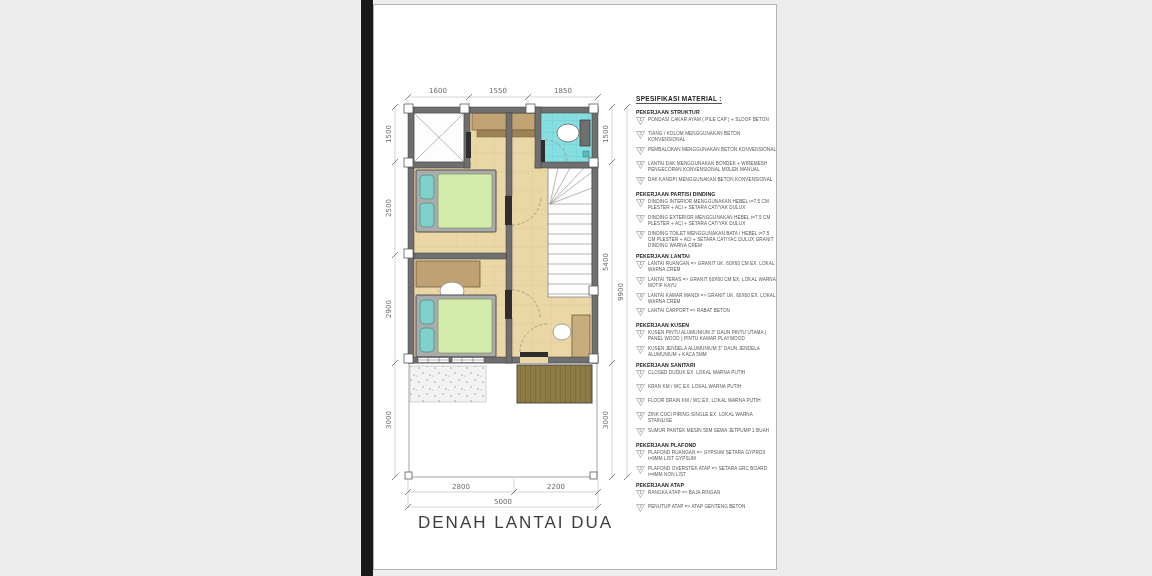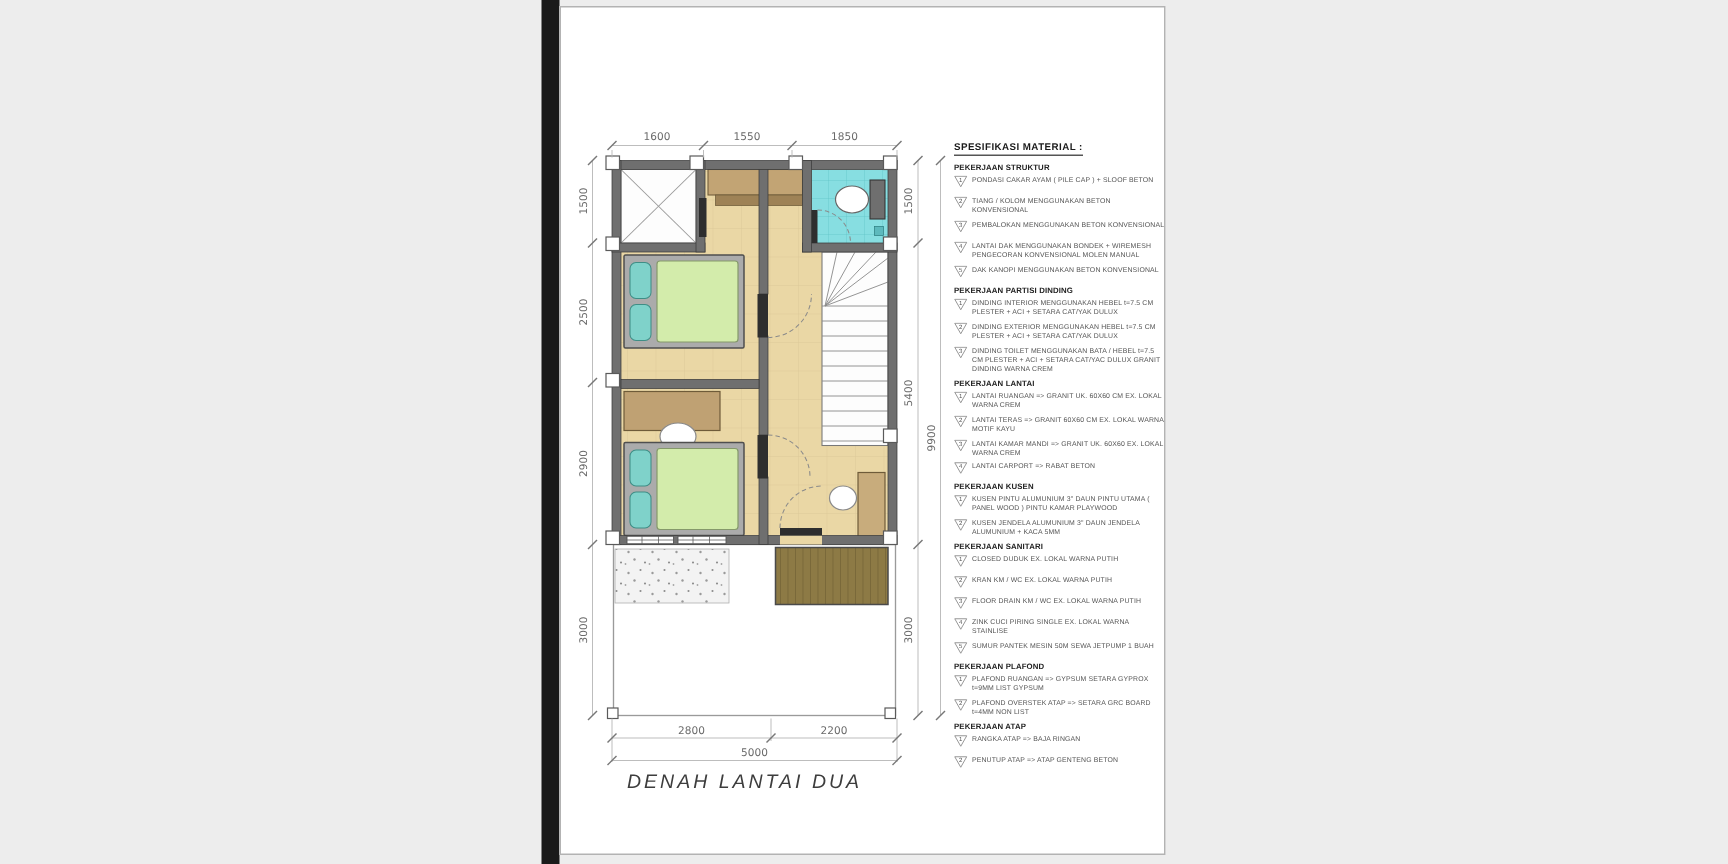--- a/index.html
+++ b/index.html
@@ -9,21 +9,21 @@
     font-family:"Liberation Sans", sans-serif;
   }
   .spine{position:absolute;left:361px;top:0;width:12px;height:576px;background:#1a1a1a;}
   .page{
     position:absolute;left:373px;top:4px;width:404px;height:566px;
     background:#ffffff;border:1px solid #b3b3b3;box-sizing:border-box;
   }
   .plan-svg{position:absolute;left:0;top:0;width:1152px;height:576px;}
   .plan-title{
     position:absolute;left:418px;top:513px;
-    font-size:13px;font-weight:500;letter-spacing:2px;color:#3d3d3d;font-style:italic;
+    font-size:17px;font-weight:500;letter-spacing:2px;color:#3d3d3d;
   }
   
   .spec{
     position:absolute;left:636px;top:87px;width:141px;color:#444;
   }
   .spec-heading{
     font-size:6.5px;font-weight:bold;color:#1b1b1b;letter-spacing:.3px;
     border-bottom:1px solid #555;display:inline-block;padding-bottom:1px;margin-bottom:3px;
   }
   .spec-section{margin-bottom:2px;}

